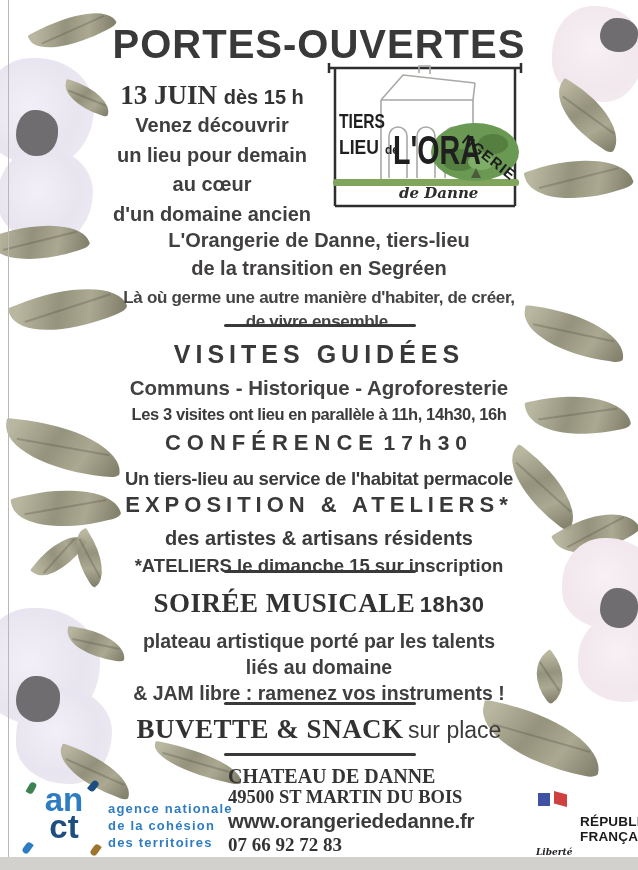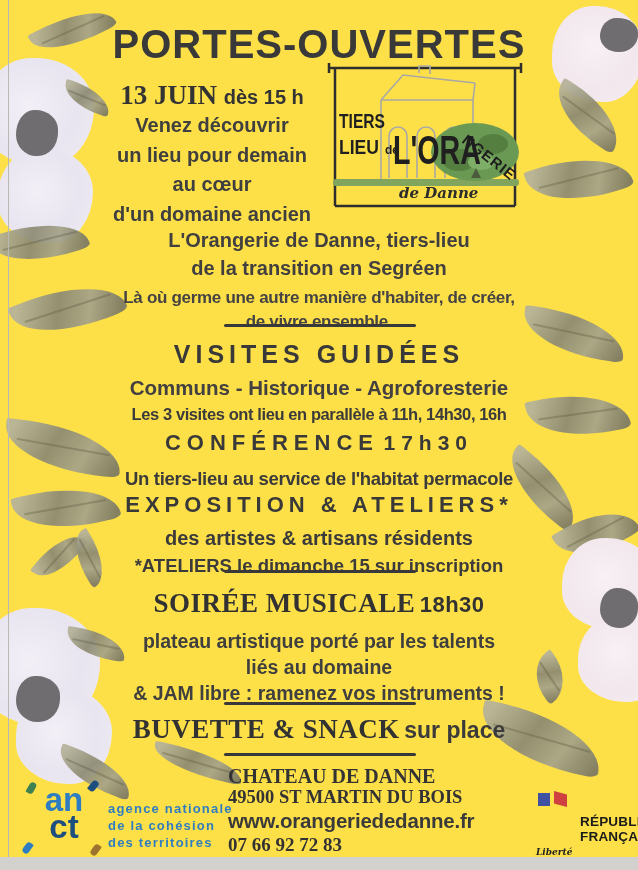--- a/index.html
+++ b/index.html
@@ -1,17 +1,17 @@
 <!DOCTYPE html>
 <html><head>
 <meta charset="utf-8">
 <style>
   html,body{margin:0;padding:0;}
   body{width:638px;height:870px;overflow:hidden;background:#d5d4d0;font-family:"Liberation Sans",sans-serif;}
-  .page{position:relative;width:638px;height:870px;background:#fde047;overflow:hidden;}
+  .page{position:relative;width:638px;height:870px;background:#ffffff;overflow:hidden;}
   .scan-strip{position:absolute;left:0;right:0;bottom:0;height:13px;background:#d2d1cd;z-index:3;}
   .scan-line{position:absolute;left:8px;top:0;height:858px;width:1px;background:#b9b8b4;z-index:3;}
 
   
   .deco{position:absolute;z-index:0;}
   .leaf{position:absolute;border-radius:4% 96% 10% 92%;background:linear-gradient(118deg,#b5b29a 8%,#8d8b73 42%,#a6a38a 68%,#7b7963 95%);opacity:.93;}
   .leaf::after{content:"";position:absolute;left:10%;top:46%;width:80%;height:2px;background:rgba(74,72,58,.32);transform:rotate(4deg);}
   .flower{position:absolute;background:radial-gradient(circle at 42% 45%,#f2eff7 0%,#e9e5f0 55%,#efecf4 100%);border-radius:46% 54% 44% 56%/52% 48% 56% 44%;}
   .flower.pink{background:radial-gradient(circle at 45% 42%,#f8f0f4 0%,#f1e7ed 58%,#f6eef2 100%);}
   .fcenter{position:absolute;background:#6f6d70;border-radius:44% 56% 50% 50%/56% 44% 52% 48%;}
@@ -41,21 +41,21 @@
   .expo{top:492px;}
   .expo .sec-title{font-size:22px;letter-spacing:5px;}
   .expo .l1{margin-top:9px;font-size:20px;font-weight:800;}
   .expo .l2{margin-top:5px;font-size:18.5px;font-weight:800;}
   .soiree{top:588px;}
   .soiree .sec-title{font-family:"Liberation Serif",serif;font-size:27px;letter-spacing:.5px;color:#333233;}
   .soiree .time{font-family:"Liberation Sans",sans-serif;font-size:22px;}
   .soiree-lines{margin-top:9px;font-size:19.5px;line-height:26px;font-weight:800;color:#403f3f;}
   .buvette{top:714px;}
   .buvette .sec-title{font-family:"Liberation Serif",serif;font-size:27px;letter-spacing:.5px;color:#333233;}
-  .buvette .suffix{font-family:"Liberation Sans",sans-serif;font-size:23px;font-weight:700;}
+  .buvette .suffix{font-family:"Liberation Sans",sans-serif;font-size:23px;font-weight:400;}
   .d1{top:324px;}.d2{top:570px;}.d3{top:702px;}.d4{top:753px;}
 
   
   .anct{left:26px;top:786px;width:76px;height:70px;}
   .anct-txt{font-weight:800;font-size:33px;line-height:27px;text-align:center;letter-spacing:0;}
   .anct-an{color:#2e7dc2;}
   .anct-ct{color:#1d4e80;}
   .qmark{position:absolute;width:7px;height:12px;border-radius:5px 5px 5px 1px;}
   .q-tl{left:2px;top:-4px;background:#3e8253;transform:rotate(30deg);}
   .q-tr{left:64px;top:-6px;background:#1d4e80;transform:rotate(40deg);}

